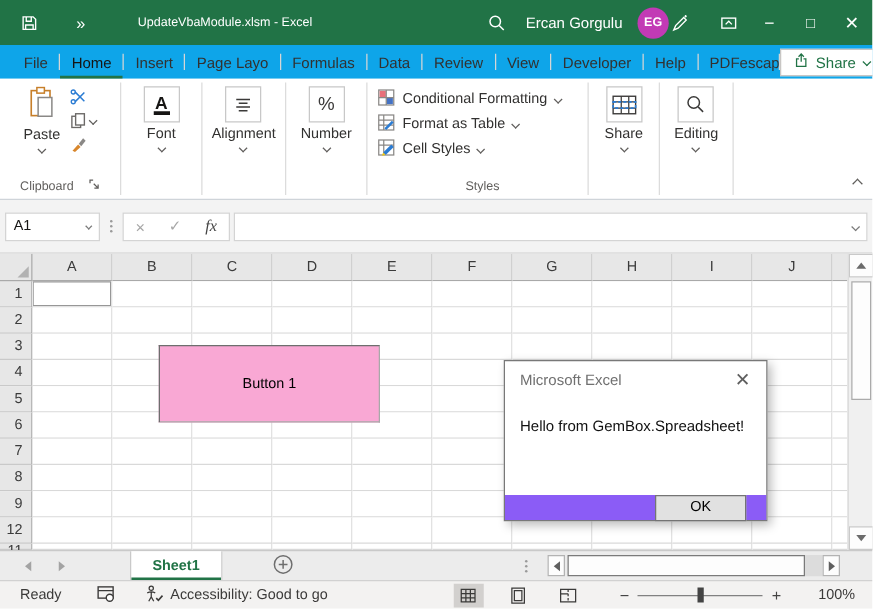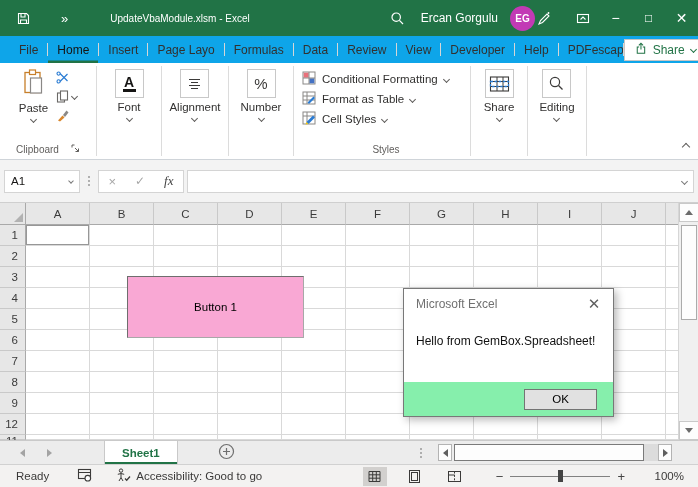--- a/index.html
+++ b/index.html
@@ -151,21 +151,21 @@
                  background:#f9a8d4; border:1px solid #a8a8a8; border-top-color:#6e6e6e;
                  border-left-color:#6e6e6e; display:flex; align-items:center; justify-content:center;
                  font-size:11.5px; color:#000; z-index:10; }
   .dialog { position:absolute; left:403px; top:288px; width:211px; height:129px; background:#fff;
             border:1px solid #787878; box-shadow:3px 3px 8px rgba(0,0,0,.28); z-index:50; }
   .dlg-titlerow { height:30px; display:flex; align-items:center; padding-left:12px;
                   color:#707070; font-size:12px; }
   .dlg-close { margin-left:auto; width:38px; height:30px; display:flex; align-items:center;
                justify-content:center; color:#5f5f5f; font-size:15px; }
   .dlg-body { padding:15px 12px 0; font-size:12px; color:#111; }
-  .dlg-footer { position:absolute; left:0; right:0; bottom:0; height:34px; background:#86efac;
+  .dlg-footer { position:absolute; left:0; right:0; bottom:0; height:20px; background:#8b5cf6;
                 display:flex; align-items:center; justify-content:flex-end; padding-right:16px; }
   .ok-btn { width:73px; height:21px; background:#e1e1e1; border:1px solid #747474;
             display:flex; align-items:center; justify-content:center; font-size:11.5px; color:#000; }
 </style>
 </head>
 <body>
 
 <div class="titlebar" data-name="title-bar">
   <span class="qat-save" data-name="save-icon">
     <svg width="15" height="15" viewBox="0 0 15 15">

